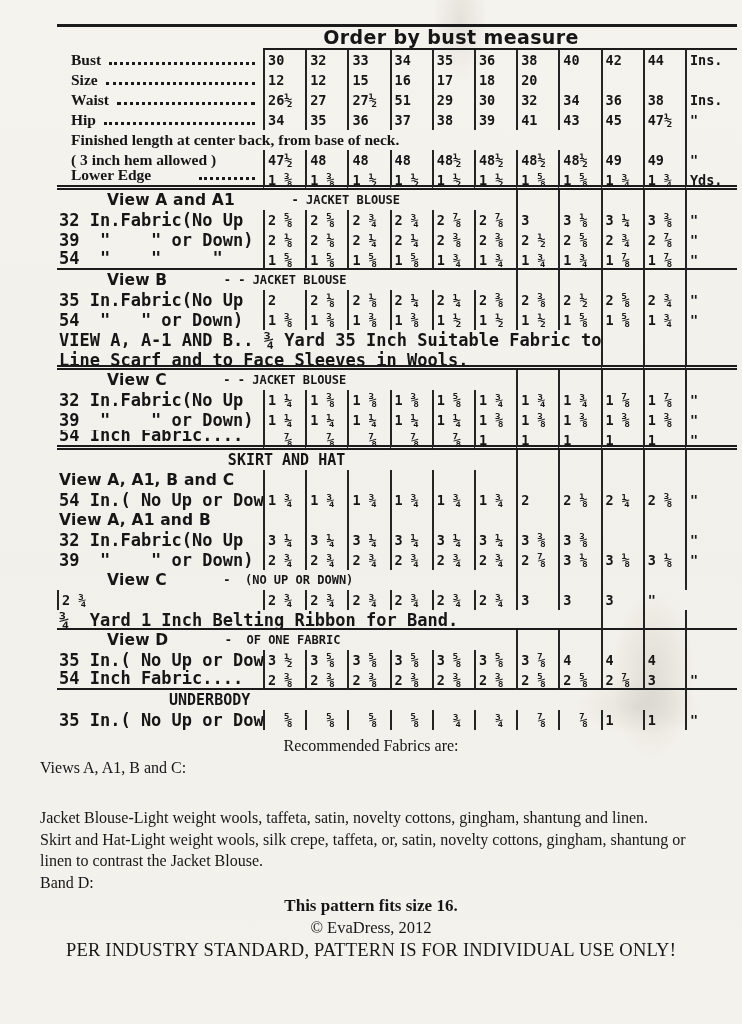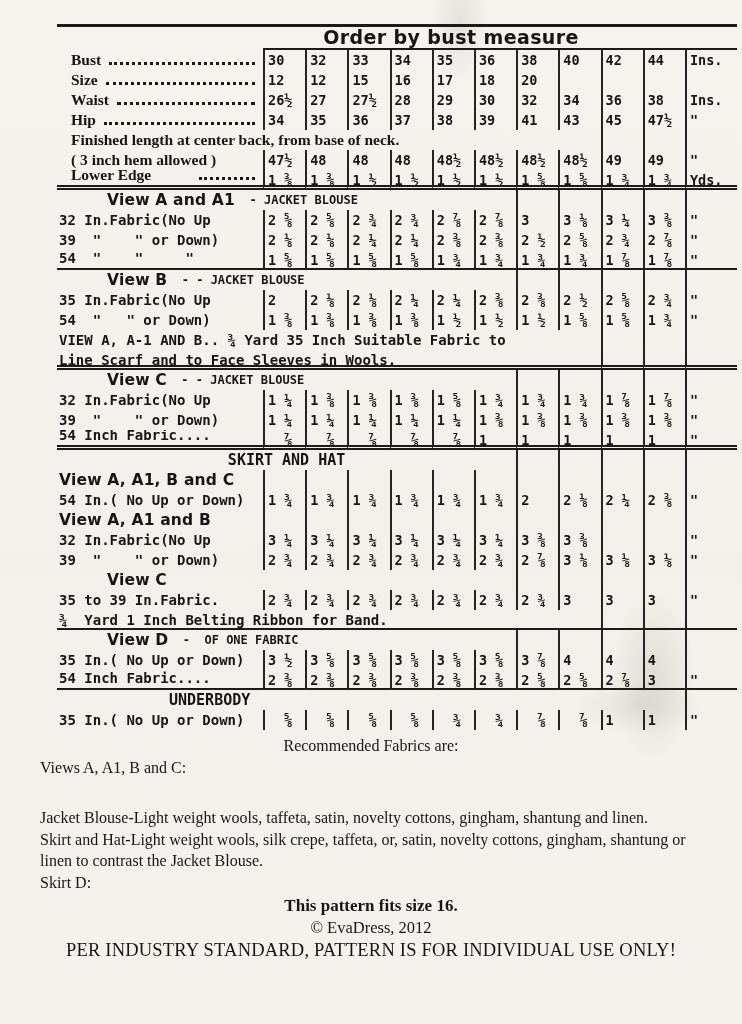--- a/index.html
+++ b/index.html
@@ -19,25 +19,25 @@
   .ttl{flex:1;border-bottom:2px solid #1b1b1b;display:flex;justify-content:center;align-items:flex-end;}
   .ttl span{
     display:inline-block;margin-right:98px;margin-bottom:1px;
     font-family:"DejaVu Sans",sans-serif;font-weight:700;font-size:19px;line-height:20px;letter-spacing:.4px;
   }
   .grid{display:grid;grid-template-columns:206px repeat(10,42.2px) 1fr;grid-auto-rows:20px;}
   .c{line-height:20px;overflow:hidden;white-space:pre;}
   .d,.u{border-left:2px solid #242424;padding-left:3px;font-weight:700;font-size:13.5px;font-family:"DejaVu Sans Mono",monospace;}
   .lbl{display:flex;align-items:flex-end;}
   .serif{font-family:"Liberation Serif",serif;font-weight:700;font-size:15.5px;padding-left:14px;}
-  .monoL{font-family:"DejaVu Sans Mono",monospace;font-weight:700;font-size:14px;padding-left:2px;}
+  .monoL{font-family:"DejaVu Sans Mono",monospace;font-weight:700;font-size:17px;padding-left:2px;}
   .lbl .dots{flex:1;border-bottom:3px dotted #1b1b1b;margin:0 8px 5px 8px;}
   .sp{padding-left:2px;}
   .sp.serif{padding-left:14px;}
-  .vh{padding-left:50px;display:flex;align-items:flex-end;}
+  .vh{padding-left:50px;display:flex;align-items:flex-end;gap:42px;}
   .vh b{font-family:"DejaVu Sans",sans-serif;font-weight:700;font-size:15.5px;line-height:19px;letter-spacing:.2px;}
   .vh .r{font-family:"DejaVu Sans Mono",monospace;font-weight:700;font-size:12px;line-height:19px;}
   .sub{font-family:"DejaVu Sans",sans-serif;font-weight:700;font-size:15.5px;letter-spacing:.2px;padding-left:2px;align-items:flex-end;}
   .ch{text-align:center;font-weight:700;font-size:15px;}
   .fh{padding-left:112px;font-weight:700;font-size:15px;}
   .bd-s{border-bottom:2px solid #1b1b1b;}
   .bd-d{border-bottom:5px double #1b1b1b;gap:40px;}
   .notes{margin:5px 40px 0 40px;font-family:"Liberation Serif",serif;font-size:16px;line-height:21.5px;}
   .notes p{margin:0;}
   .notes .center{text-align:center;}
@@ -82,21 +82,21 @@
         <div class="c d">18</div>
         <div class="c d">20</div>
         <div class="c d"></div>
         <div class="c d"></div>
         <div class="c d"></div>
         <div class="c u"></div>
         <div class="c lbl serif"><span>Waist</span><span class="dots"></span></div>
         <div class="c d">26½</div>
         <div class="c d">27</div>
         <div class="c d">27½</div>
-        <div class="c d">28</div>
+        <div class="c d">51</div>
         <div class="c d">29</div>
         <div class="c d">30</div>
         <div class="c d">32</div>
         <div class="c d">34</div>
         <div class="c d">36</div>
         <div class="c d">38</div>
         <div class="c u">Ins.</div>
         <div class="c lbl serif"><span>Hip</span><span class="dots"></span></div>
         <div class="c d">34</div>
         <div class="c d">35</div>
@@ -318,27 +318,26 @@
         <div class="c d">2 ¾</div>
         <div class="c d">2 ¾</div>
         <div class="c d">2 ¾</div>
         <div class="c d">2 ¾</div>
         <div class="c d">2 ¾</div>
         <div class="c d">2 ⅞</div>
         <div class="c d">3 ⅛</div>
         <div class="c d">3 ⅛</div>
         <div class="c d">3 ⅛</div>
         <div class="c u">"</div>
-        <div class="c vh" style="grid-column: span 7;"><b>View C</b></div>
-        <div class="c d"></div>
-        <div class="c d"></div>
-        <div class="c d"></div>
-        <div class="c d"></div>
-        <div class="c u"></div>
-        <div class="c lbl monoL"><span>35 to 39 In.Fabric.</span></div>
+        <div class="c vh" style="grid-column: span 7;"><b>View C</b><span class="r">  -  (NO UP OR DOWN)</span></div>
+        <div class="c d"></div>
+        <div class="c d"></div>
+        <div class="c d"></div>
+        <div class="c d"></div>
+        <div class="c u"></div>
         <div class="c d">2 ¾</div>
         <div class="c d">2 ¾</div>
         <div class="c d">2 ¾</div>
         <div class="c d">2 ¾</div>
         <div class="c d">2 ¾</div>
         <div class="c d">2 ¾</div>
         <div class="c d">2 ¾</div>
         <div class="c d">3</div>
         <div class="c d">3</div>
         <div class="c d">3</div>
@@ -392,21 +391,21 @@
         <div class="c d">1</div>
         <div class="c u">"</div>
       </div>
   </div>
 
   <div class="notes">
     <p class="center">Recommended Fabrics are:</p>
     <p>Views A, A1, B and C:</p>
     <p class="gap-above">Jacket Blouse-Light weight wools, taffeta, satin, novelty cottons, gingham, shantung and linen.</p>
     <p>Skirt and Hat-Light weight wools, silk crepe, taffeta, or, satin, novelty cottons, gingham, shantung or linen to contrast the Jacket Blouse.</p>
-    <p>Skirt D:</p>
+    <p>Band D:</p>
   </div>
 
   <div class="footer">
     <p class="fit">This pattern fits size 16.</p>
     <p class="cop">© EvaDress, 2012</p>
     <p class="std">PER INDUSTRY STANDARD, PATTERN IS FOR INDIVIDUAL USE ONLY!</p>
   </div>
 </div>
 
 </body></html>

